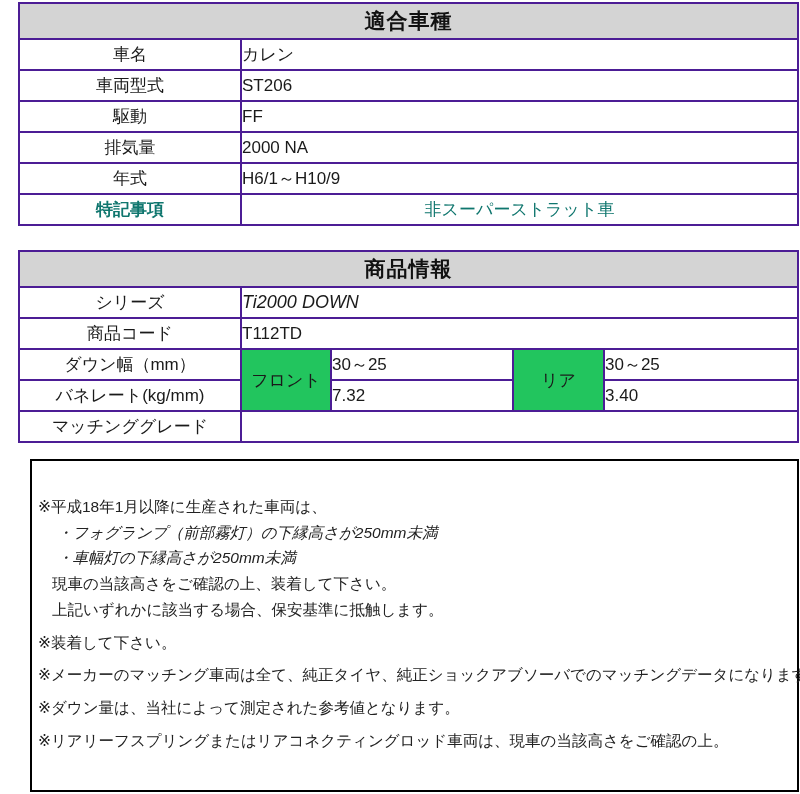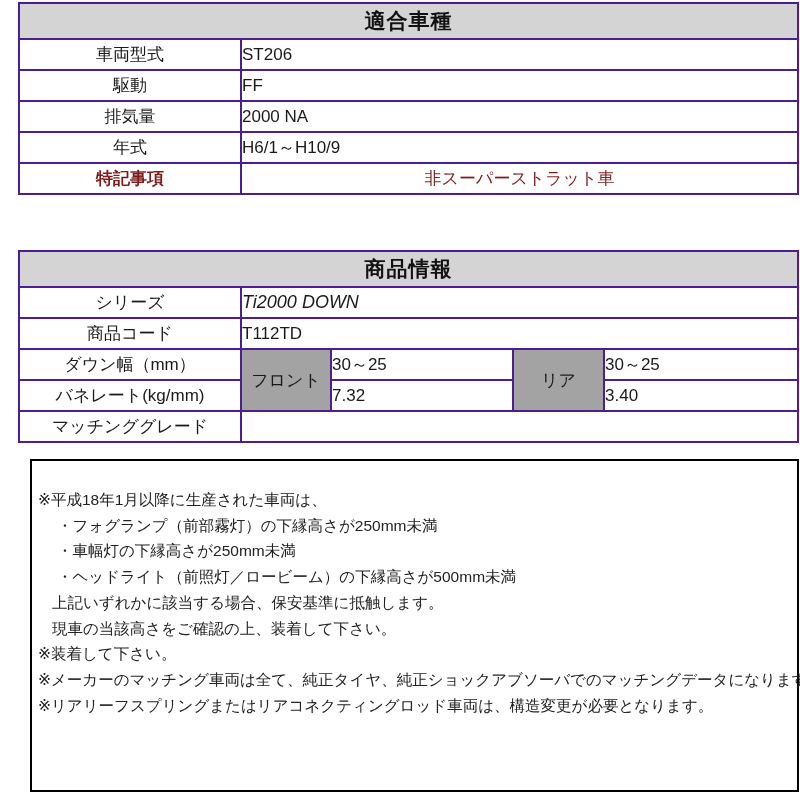--- a/index.html
+++ b/index.html
@@ -39,53 +39,57 @@
     height: 29px;
     background: #ffffff;
   }
   td.val {
     text-align: left;
     padding-left: 6px;
     background: #ffffff;
   }
   td.mid {
     text-align: center;
-    background: #a3a3a3;
+    background: #22c55e;
   }
-  tr.red-row td { color: #7f1d1d; text-align: center; }
+  tr.red-row td { color: #0f766e; text-align: center; }
   tr.red-row td.lbl { font-weight: bold; }
   td.series-val { font-weight: normal; font-style: italic; font-size: 18px; }
   #fitment-table { top: 2px; }
   #product-table { top: 250px; }
   #notes-box {
     position: absolute;
     left: 30px; top: 459px;
     width: 755px; height: 303px;
     border: 2px solid #000000;
     padding: 26px 4px 0 6px;
     font-size: 15.5px;
     line-height: 25.7px;
     color: #222222;
     white-space: nowrap;
   }
-  .note-line.plain  { padding-left: 0; }
-  .note-line.bullet { padding-left: 19px; }
+  .note-line.plain  { padding-left: 0; margin-top: 7px; }
+  .note-line.bullet { padding-left: 19px; font-style: italic; }
   .note-line.cont   { padding-left: 14px; }
 </style>
 </head>
 <body>
 
 <table class="spec" id="fitment-table">
   <colgroup>
       <col style="width:222px">
       <col style="width:557px">
     </colgroup>
   <tbody>
       <tr>
     <th class="tbl-header" colspan="2">適合車種</th>
+  </tr>
+  <tr>
+    <td class="lbl">車名</td>
+    <td class="val">カレン</td>
   </tr>
   <tr>
     <td class="lbl">車両型式</td>
     <td class="val">ST206</td>
   </tr>
   <tr>
     <td class="lbl">駆動</td>
     <td class="val">FF</td>
   </tr>
   <tr>
@@ -139,19 +143,19 @@
     <td class="lbl">マッチンググレード</td>
     <td class="val" colspan="4"></td>
   </tr>
 </tbody>
   </table>
 
 <div id="notes-box">
   <div class="note-line plain">※平成18年1月以降に生産された車両は、</div>
   <div class="note-line bullet">・フォグランプ（前部霧灯）の下縁高さが250mm未満</div>
   <div class="note-line bullet">・車幅灯の下縁高さが250mm未満</div>
-  <div class="note-line bullet">・ヘッドライト（前照灯／ロービーム）の下縁高さが500mm未満</div>
+  <div class="note-line cont">現車の当該高さをご確認の上、装着して下さい。</div>
   <div class="note-line cont">上記いずれかに該当する場合、保安基準に抵触します。</div>
-  <div class="note-line cont">現車の当該高さをご確認の上、装着して下さい。</div>
   <div class="note-line plain">※装着して下さい。</div>
   <div class="note-line plain">※メーカーのマッチング車両は全て、純正タイヤ、純正ショックアブソーバでのマッチングデータになります。</div>
-  <div class="note-line plain">※リアリーフスプリングまたはリアコネクティングロッド車両は、構造変更が必要となります。</div>
+  <div class="note-line plain">※ダウン量は、当社によって測定された参考値となります。</div>
+  <div class="note-line plain">※リアリーフスプリングまたはリアコネクティングロッド車両は、現車の当該高さをご確認の上。</div>
 </div>
 
 </body></html>

